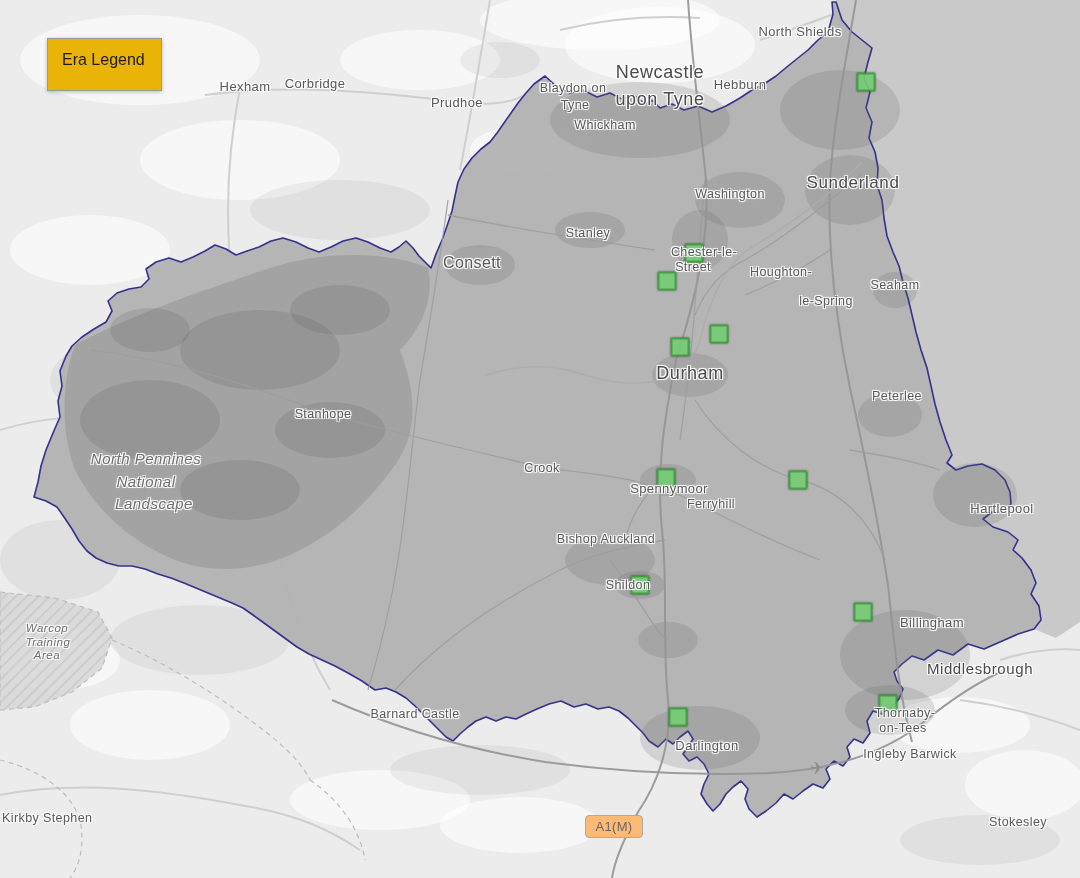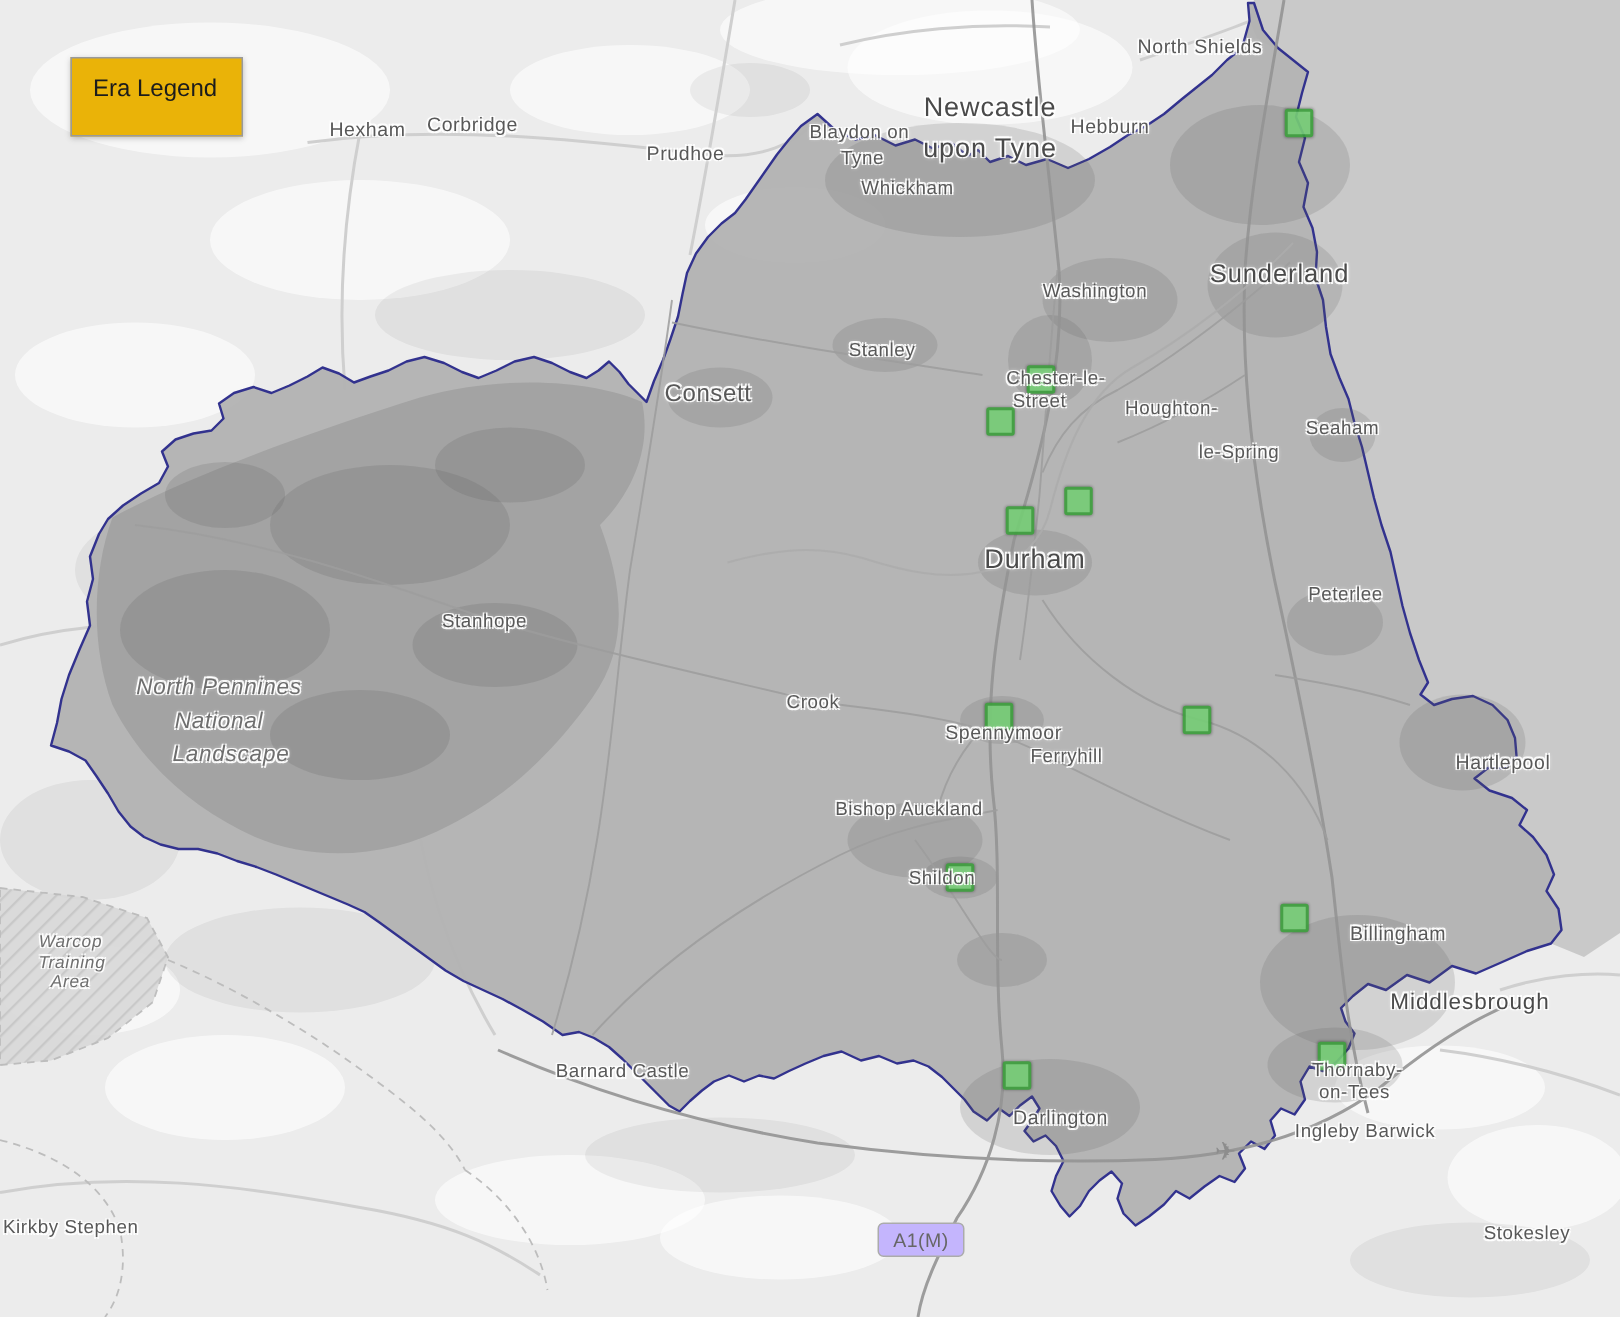--- a/index.html
+++ b/index.html
@@ -20,21 +20,21 @@
   
   #legend{position:absolute;left:47px;top:38px;z-index:10;background:#eab308;
     border:1px solid #9a9a9a;box-shadow:0 1px 4px rgba(0,0,0,.25);padding:12px 16px 12px 14px;}
   #legend .title{font-size:16px;color:#1c1c1c;margin-bottom:9px;}
   .legend-row{display:flex;align-items:center;margin-bottom:8px;height:19px;}
   .legend-row:last-child{margin-bottom:0;}
   .legend-swatch{width:14px;height:14px;border-radius:2px;margin-right:10px;flex:0 0 auto;}
   .legend-label{font-size:16px;color:#111;}
   
   #road-badge{position:absolute;left:585px;top:815px;width:56px;height:21px;z-index:4;
-    background:#c4b5fd;border:1px solid #ababab;border-radius:4px;color:#666;
+    background:#fdba74;border:1px solid #ababab;border-radius:4px;color:#666;
     font-size:13px;display:flex;align-items:center;justify-content:center;letter-spacing:.3px;}
   
   #airport{position:absolute;transform:translate(-50%,-50%);color:#8d8d8d;font-size:17px;z-index:3;}
   
   #attribution{position:absolute;right:0;bottom:12px;z-index:10;background:rgba(255,255,255,.85);
     padding:3px 7px 4px 7px;font-size:11.5px;color:#333;}
 </style>
 </head>
 <body>
 

